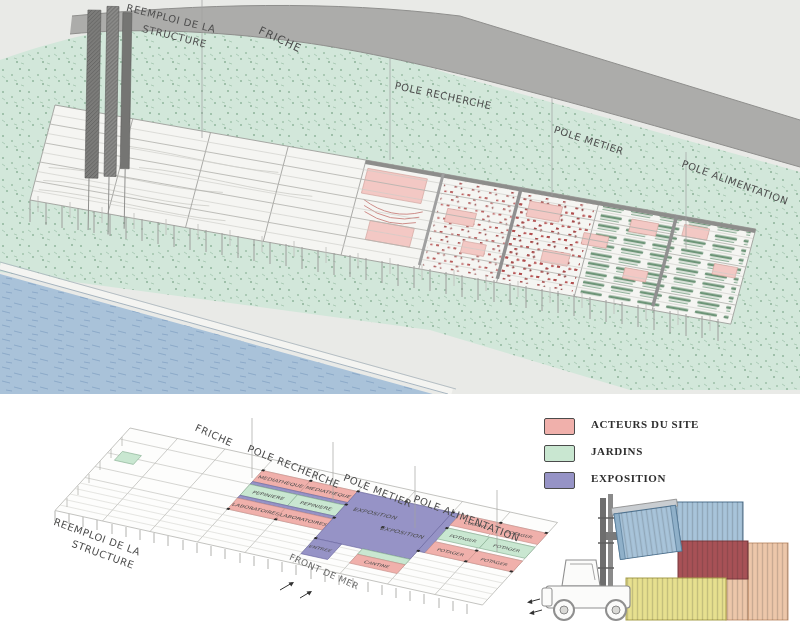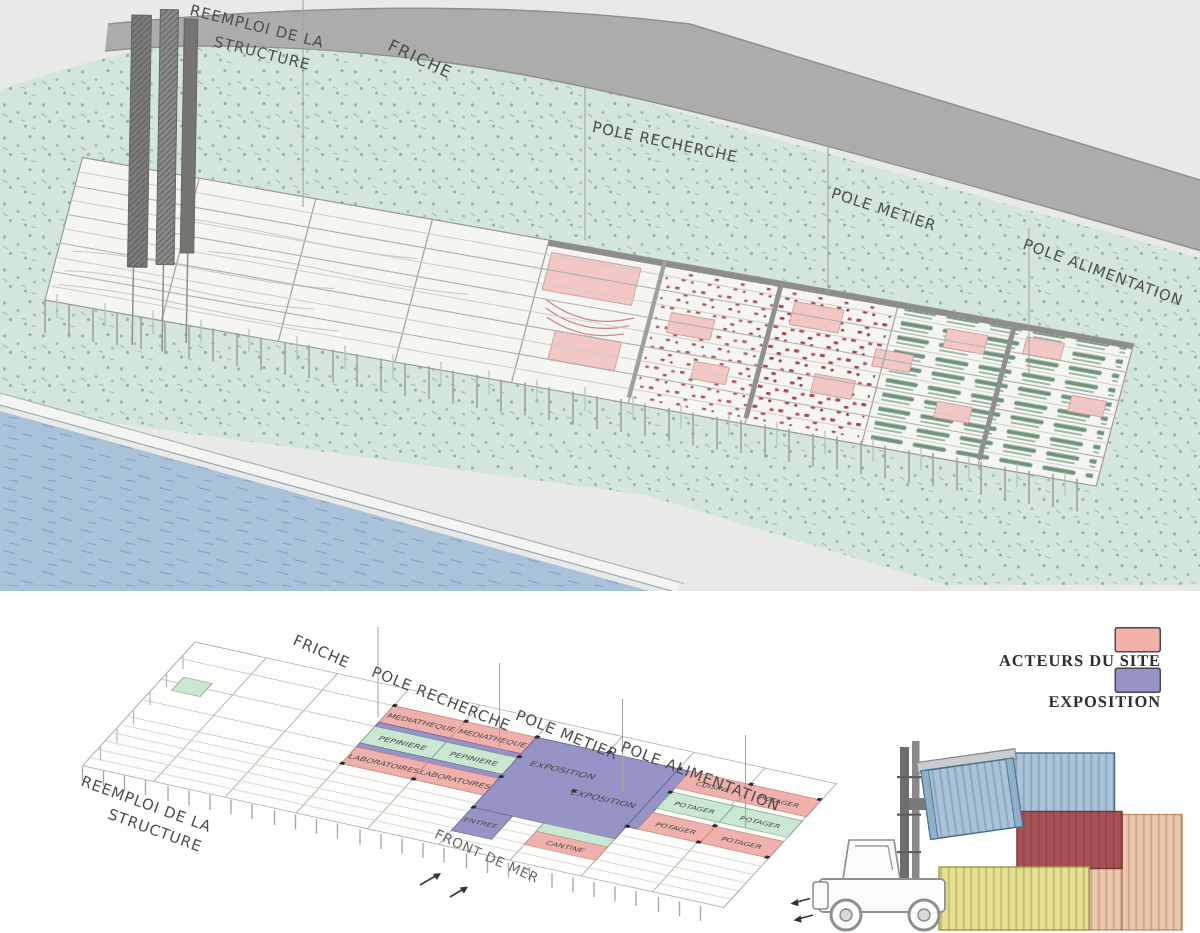--- a/index.html
+++ b/index.html
@@ -12,21 +12,21 @@
         letter-spacing:1px;white-space:nowrap;transform-origin:left top;font-size:11px;}
   .hand.sm{font-size:10px;letter-spacing:.6px;}
   .hand.xs{font-size:9px;letter-spacing:.5px;color:#6a6a6a;}
   .zl{font-family:"DejaVu Sans",sans-serif;fill:#4c4c4c;}
   .za{fill:#f0b0ab;stroke:#c98f89;stroke-width:.7;}
   .zj{fill:#c9e7d1;stroke:#86ae92;stroke-width:.7;}
   .ze{fill:#9693c6;stroke:#6b68a0;stroke-width:.7;}
   .legend{position:absolute;width:230px;}
   .legend-title{font-family:"Liberation Serif",serif;font-size:11.5px;font-weight:700;
                 letter-spacing:.8px;color:#2e2e2e;margin-left:31px;}
-  .legend-row{display:flex;align-items:flex-end;margin-top:10px;height:17px;flex-direction:column;}
+  .legend-row{display:flex;align-items:flex-start;margin-top:10px;height:17px;}
   .legend-swatch{width:29px;height:15px;border:1.6px solid #4b4b4b;border-radius:2px;
                  flex:0 0 auto;}
   .legend-label{font-family:"Liberation Serif",serif;font-size:11px;font-weight:600;
                 letter-spacing:.6px;color:#2e2e2e;margin-left:16px;}
 </style>
 </head>
 <body>
 
 <div id="app">
 
@@ -264,19 +264,23 @@
     <div class="hand sm" style="left:56px;top:122px;transform:rotate(20deg);">REEMPLOI DE LA</div>
     <div class="hand sm" style="left:74px;top:144px;transform:rotate(20deg);">STRUCTURE</div>
     <div class="hand xs" style="left:292px;top:158px;transform:rotate(24deg);">FRONT DE MER</div>
 
     <div class="legend" style="left:544px;top:14px;">
       <div class="legend-row">
         <span class="legend-swatch" style="background: rgb(240, 176, 171);"></span>
         <span class="legend-label">ACTEURS DU SITE</span>
       </div>
       <div class="legend-row">
+        <span class="legend-swatch" style="background: rgb(201, 231, 209);"></span>
+        <span class="legend-label">JARDINS</span>
+      </div>
+      <div class="legend-row">
         <span class="legend-swatch" style="background: rgb(150, 147, 198);"></span>
         <span class="legend-label">EXPOSITION</span>
       </div>
     </div>
   </div>
 
 </div>
 
 </body></html>

